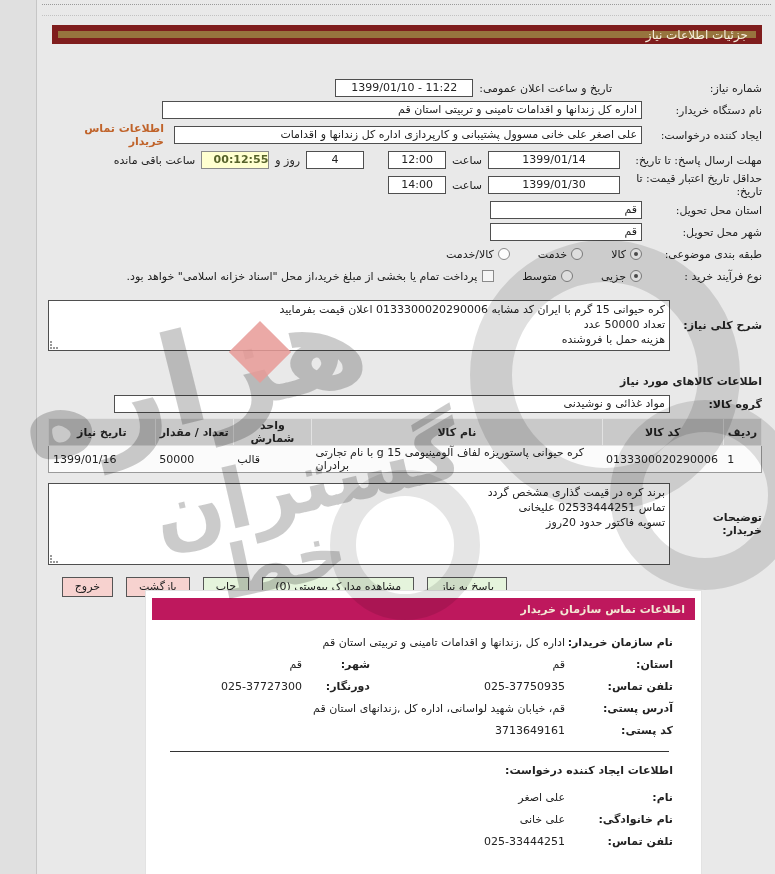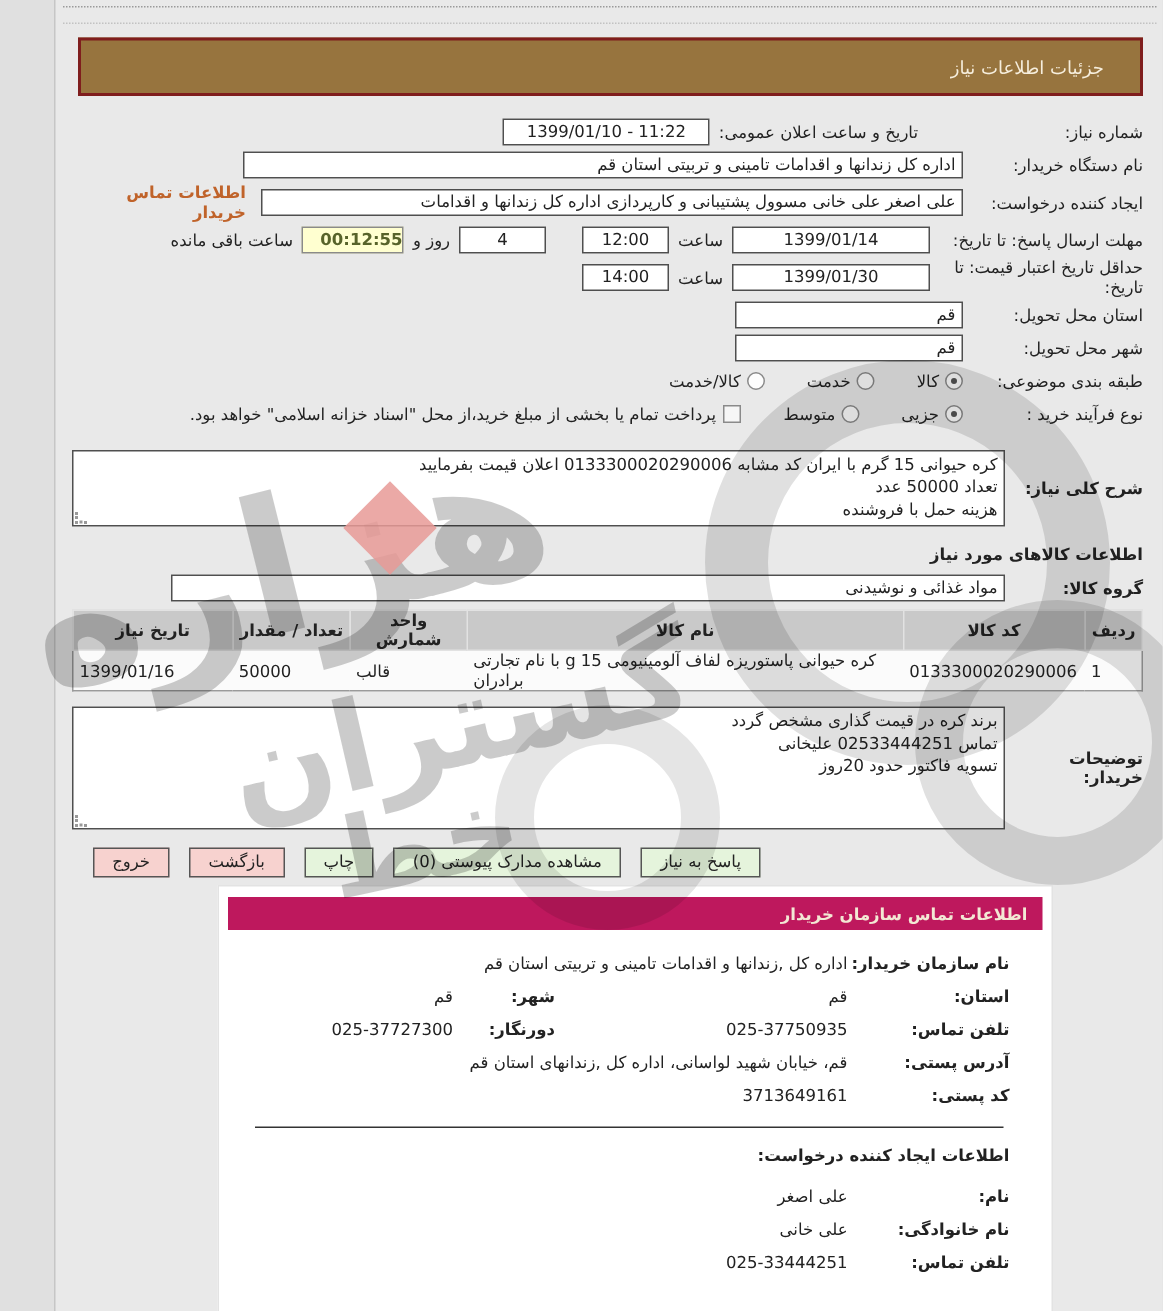--- a/index.html
+++ b/index.html
@@ -8,23 +8,23 @@
     width:775px; height:874px; position:relative; overflow:hidden;
     background:#e0e0e0;
     font-family:"DejaVu Sans", sans-serif;
     font-size:11px; color:#222; direction:rtl;
   }
   .main-panel { position:absolute; top:0; left:36px; width:739px; height:874px;
     background:#e9e9e9; border-left:1px solid #c6c6c6; }
   .dotline1 { position:absolute; top:4px; left:42px; right:4px; border-top:1px dotted #9a9a9a; }
   .dotline2 { position:absolute; top:15px; left:42px; right:4px; border-top:1px dotted #c2c2c2; }
 
-  .page-header { position:absolute; top:25px; left:52px; width:710px; height:39px;
-    background:#97743e; border:2px solid #7f1d1d; color:#f6eedd;
-    display:flex; align-items:center; padding:0 24px; font-size:12px; }
+  .page-header { position:absolute; top:25px; left:52px; width:710px; height:19px;
+    background:#97743e; border:6px solid #7f1d1d; color:#f6eedd;
+    display:flex; align-items:center; padding:0 8px; font-size:12px; }
 
   .form-area { position:absolute; top:76px; right:13px; left:48px; }
   .frow { display:flex; align-items:center; margin:2px 0; min-height:20px; }
   .lbl { width:120px; flex:none; color:#222; }
   .lblw { width:142px; flex:none; color:#222; }
   .inp { background:#fff; border:1px solid #4f4f4f; height:18px; line-height:16px;
     padding:0 4px; overflow:hidden; white-space:nowrap; }
   .c { text-align:center; }
   .r { text-align:right; }
   .w150 { width:152px; } .w135 { width:138px; } .w132 { width:132px; }
@@ -42,21 +42,21 @@
     display:inline-block; flex:none; margin-left:5px; }
   .opt { display:flex; align-items:flex-start; margin-left:28px; }
 
   .blk-lbl { font-weight:bold; flex:none; width:92px; }
   .textbox { flex:1; background:#fff; border:1px solid #4f4f4f; padding:1px 4px;
     line-height:15px; position:relative; }
   .textbox .grip { position:absolute; left:1px; bottom:1px; width:8px; height:8px;
     border-left:2px dotted #999; border-bottom:2px dotted #999; }
   .h54 { height:51px; } .h82 { height:82px; }
 
-  .section-title { font-weight:bold; margin:12px 0 6px; }
+  .section-title { font-weight:bold; margin:24px 0 6px; }
 
   table.goods { width:100%; border-collapse:collapse; background:#fbfbfb;
     border:1px solid #9a9a9a; margin-top:4px; }
   table.goods th { background:#c9c9c9; font-weight:bold; font-size:11px; height:24px;
     border:1px solid #e2e2e2; padding:0 4px; }
   table.goods td { text-align:left; height:23px; border-top:1px solid #cfcfcf;
     padding:0 4px; font-size:11px; }
 
   .btnrow { display:flex; align-items:center; margin-top:12px; padding-right:255px; }
   .btn { border:1px solid #555; height:20px; line-height:18px; padding:0 12px;

